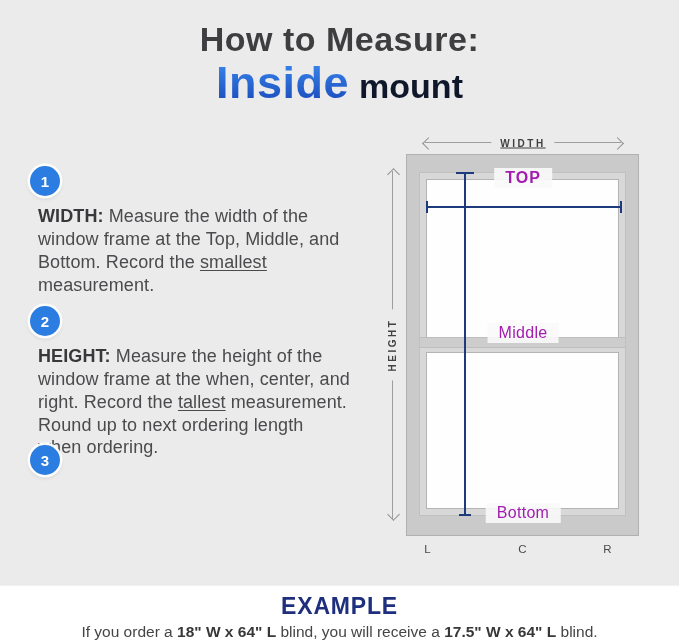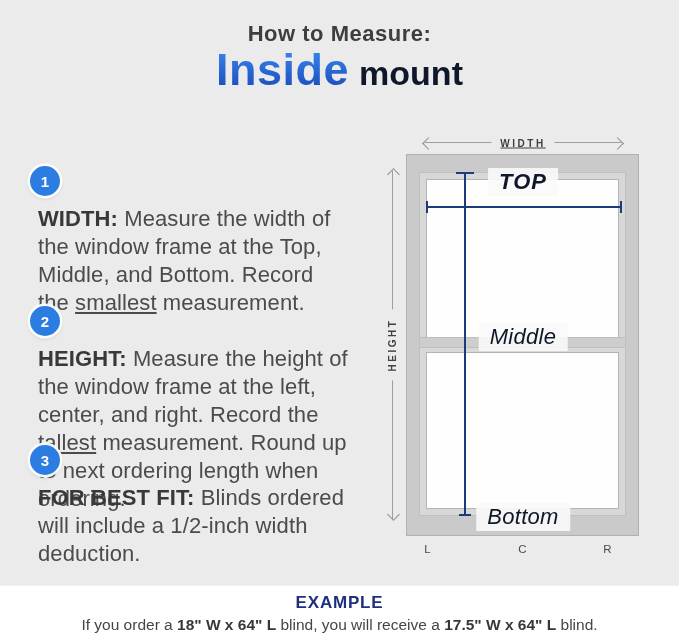--- a/index.html
+++ b/index.html
@@ -6,21 +6,21 @@
   .page{
     position:relative;
     width:679px;height:642px;
     background:var(--background,#ebebec);
     font-family:"Liberation Sans","DejaVu Sans",sans-serif;
     overflow:hidden;
   }
   
   .title{position:absolute;top:22px;left:0;width:100%;text-align:center;}
   .title-line1{
-    font-size:22px;font-weight:700;color:#3e3e40;letter-spacing:.5px;line-height:1.05;
+    font-size:34px;font-weight:700;color:#3e3e40;letter-spacing:.5px;line-height:1.05;
   }
   .title-line2{margin-top:2px;line-height:1.0;}
   .title-accent{
     font-size:45px;font-weight:800;letter-spacing:.5px;
     color:var(--title_blue,#1f5fd6);
     background:linear-gradient(180deg,#3e8df2 0%,#1a4cbc 90%);
     -webkit-background-clip:text;background-clip:text;
     -webkit-text-fill-color:transparent;
     vertical-align:baseline;
     margin-top:16px;
@@ -32,21 +32,21 @@
   .step{position:absolute;left:30px;}
   .step1{top:166px;} .step2{top:306px;} .step3{top:445px;}
   .badge{
     width:30px;height:30px;border-radius:50%;
     background:var(--accent_blue,#2b7de2);
     color:#fff;font-size:15px;font-weight:700;
     display:flex;align-items:center;justify-content:center;
     box-shadow:0 0 0 2.5px rgba(255,255,255,.92),0 2px 5px rgba(0,0,0,.18);
   }
   .step-text{
-    margin:9px 0 0 8px;font-size:22px;line-height:1.27;color:#4b4b4d;letter-spacing:.1px;
+    margin:9px 0 0 8px;font-size:18px;line-height:1.27;color:#4b4b4d;letter-spacing:.1px;
   }
   .step1 .step-text{width:308px;}
   .step2 .step-text{width:312px;}
   .step3 .step-text{width:342px;}
   .step-text strong{color:#38383a;font-weight:700;}
   .u{text-decoration:underline;text-underline-offset:2px;}
   
   .dim-line{position:absolute;background:#9e9e9f;}
   .width-line{left:425px;top:142px;width:196px;height:1px;}
   .height-line{left:392px;top:171px;width:1px;height:348px;}
@@ -78,38 +78,38 @@
   .mline{position:absolute;background:var(--measure_navy,#1d3a7d);}
   .m-vline{left:464px;top:173px;width:2px;height:343px;}
   .m-vcap-top{left:456px;top:172px;width:18px;height:2px;}
   .m-vcap-bot{left:459px;top:514px;width:12px;height:2px;}
   .m-hline{left:426px;top:206px;width:196px;height:2px;}
   .m-hcap-l{left:426px;top:201px;width:2px;height:12px;}
   .m-hcap-r{left:620px;top:201px;width:2px;height:12px;}
   
   .pos-label{
     position:absolute;transform:translateX(-50%);
-    font-size:22px;color:#0f172a;background:rgba(249,249,250,.9);
-    padding:1px 11px;white-space:nowrap;letter-spacing:.3px;font-style:italic;
+    font-size:16px;color:#a21caf;background:rgba(249,249,250,.9);
+    padding:1px 11px;white-space:nowrap;letter-spacing:.3px;
   }
   .pos-top{left:523px;top:168px;font-weight:600;letter-spacing:1px;}
   .pos-middle{left:523px;top:323px;}
   .pos-bottom{left:523px;top:503px;}
   .axis-label{
     position:absolute;top:543px;transform:translateX(-50%);
     font-size:11.5px;color:#4b4b4d;letter-spacing:1px;
   }
   .axis-l{left:428px;} .axis-c{left:523px;} .axis-r{left:608px;}
   
   .example-band{
     position:absolute;left:0;right:0;top:585px;height:57px;
     background:#ffffff;border-top:1px solid #f1f1f2;text-align:center;
   }
   .example-heading{
-    margin-top:7px;font-size:17px;font-weight:700;letter-spacing:.8px;
+    margin-top:7px;font-size:23px;font-weight:700;letter-spacing:.8px;
     color:var(--example_navy,#1e2f7d);
   }
   .example-text{margin-top:3px;font-size:15.5px;color:#454547;}
   .example-text strong{color:#37373a;font-weight:700;}
 </style>
 </head>
 <body>
 
 <div class="page">
 
@@ -118,26 +118,25 @@
     <div class="title-line2"><span class="title-accent">Inside</span><span class="title-rest">mount</span></div>
   </div>
 
   <div class="step step1">
     <div class="badge">1</div>
     <p class="step-text"><strong>WIDTH:</strong><span> Measure the width of the window frame at the Top, Middle, and Bottom. Record the </span><span class="u">smallest</span><span> measurement.</span></p>
   </div>
 
   <div class="step step2">
     <div class="badge">2</div>
-    <p class="step-text"><strong>HEIGHT:</strong><span> Measure the height of the window frame at the left, center, and right. Record the </span><span class="u">tallest</span><span> measurement. Round up to next ordering length when ordering.</span></p>
+    <p class="step-text"><strong>HEIGHT:</strong><span> Measure the height of the window frame at the when, center, and right. Record the </span><span class="u">tallest</span><span> measurement. Round up to next ordering length when ordering.</span></p>
   </div>
 
   <div class="step step3">
     <div class="badge">3</div>
-    <p class="step-text"><strong>FOR BEST FIT:</strong><span> Blinds ordered will include a 1/2-inch width deduction.</span><span class="u"></span><span></span></p>
   </div>
 
   <div>
 
     <div class="dim-line width-line"></div>
     <div class="chev chev-left"></div>
     <div class="chev chev-right"></div>
     <div class="dim-label width-label">WIDTH</div>
 
     <div class="dim-line height-line"></div>

